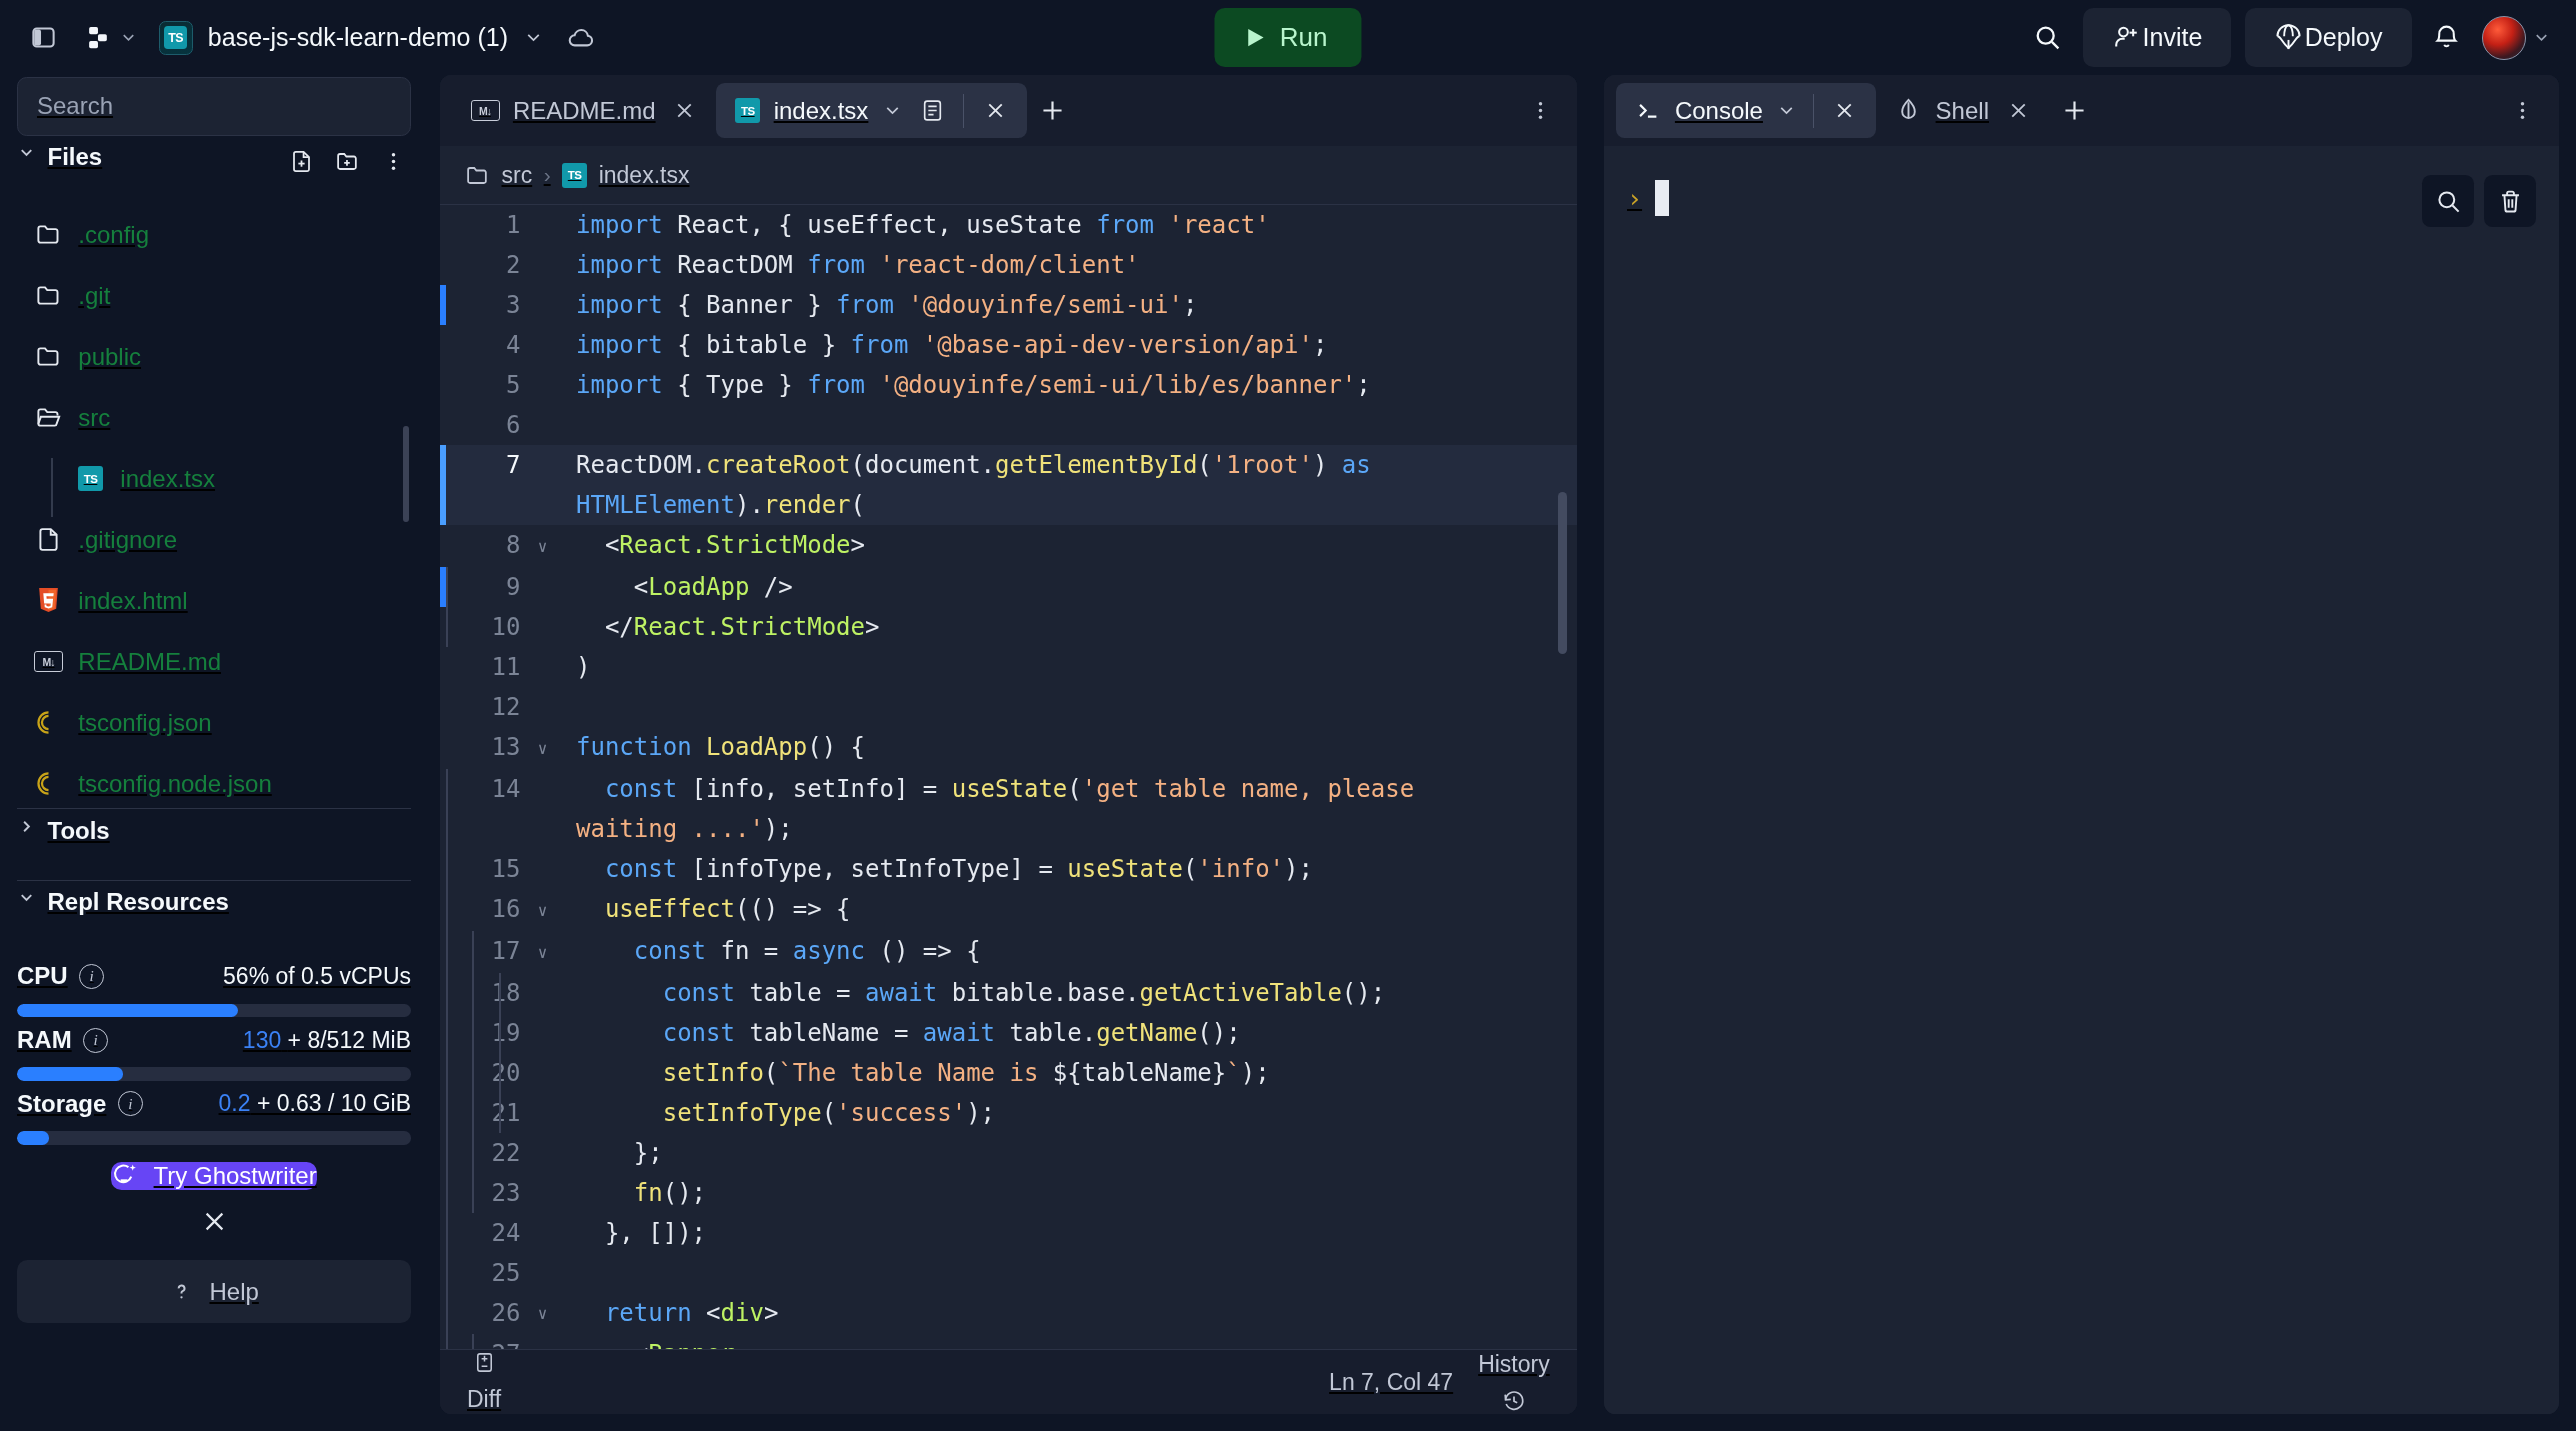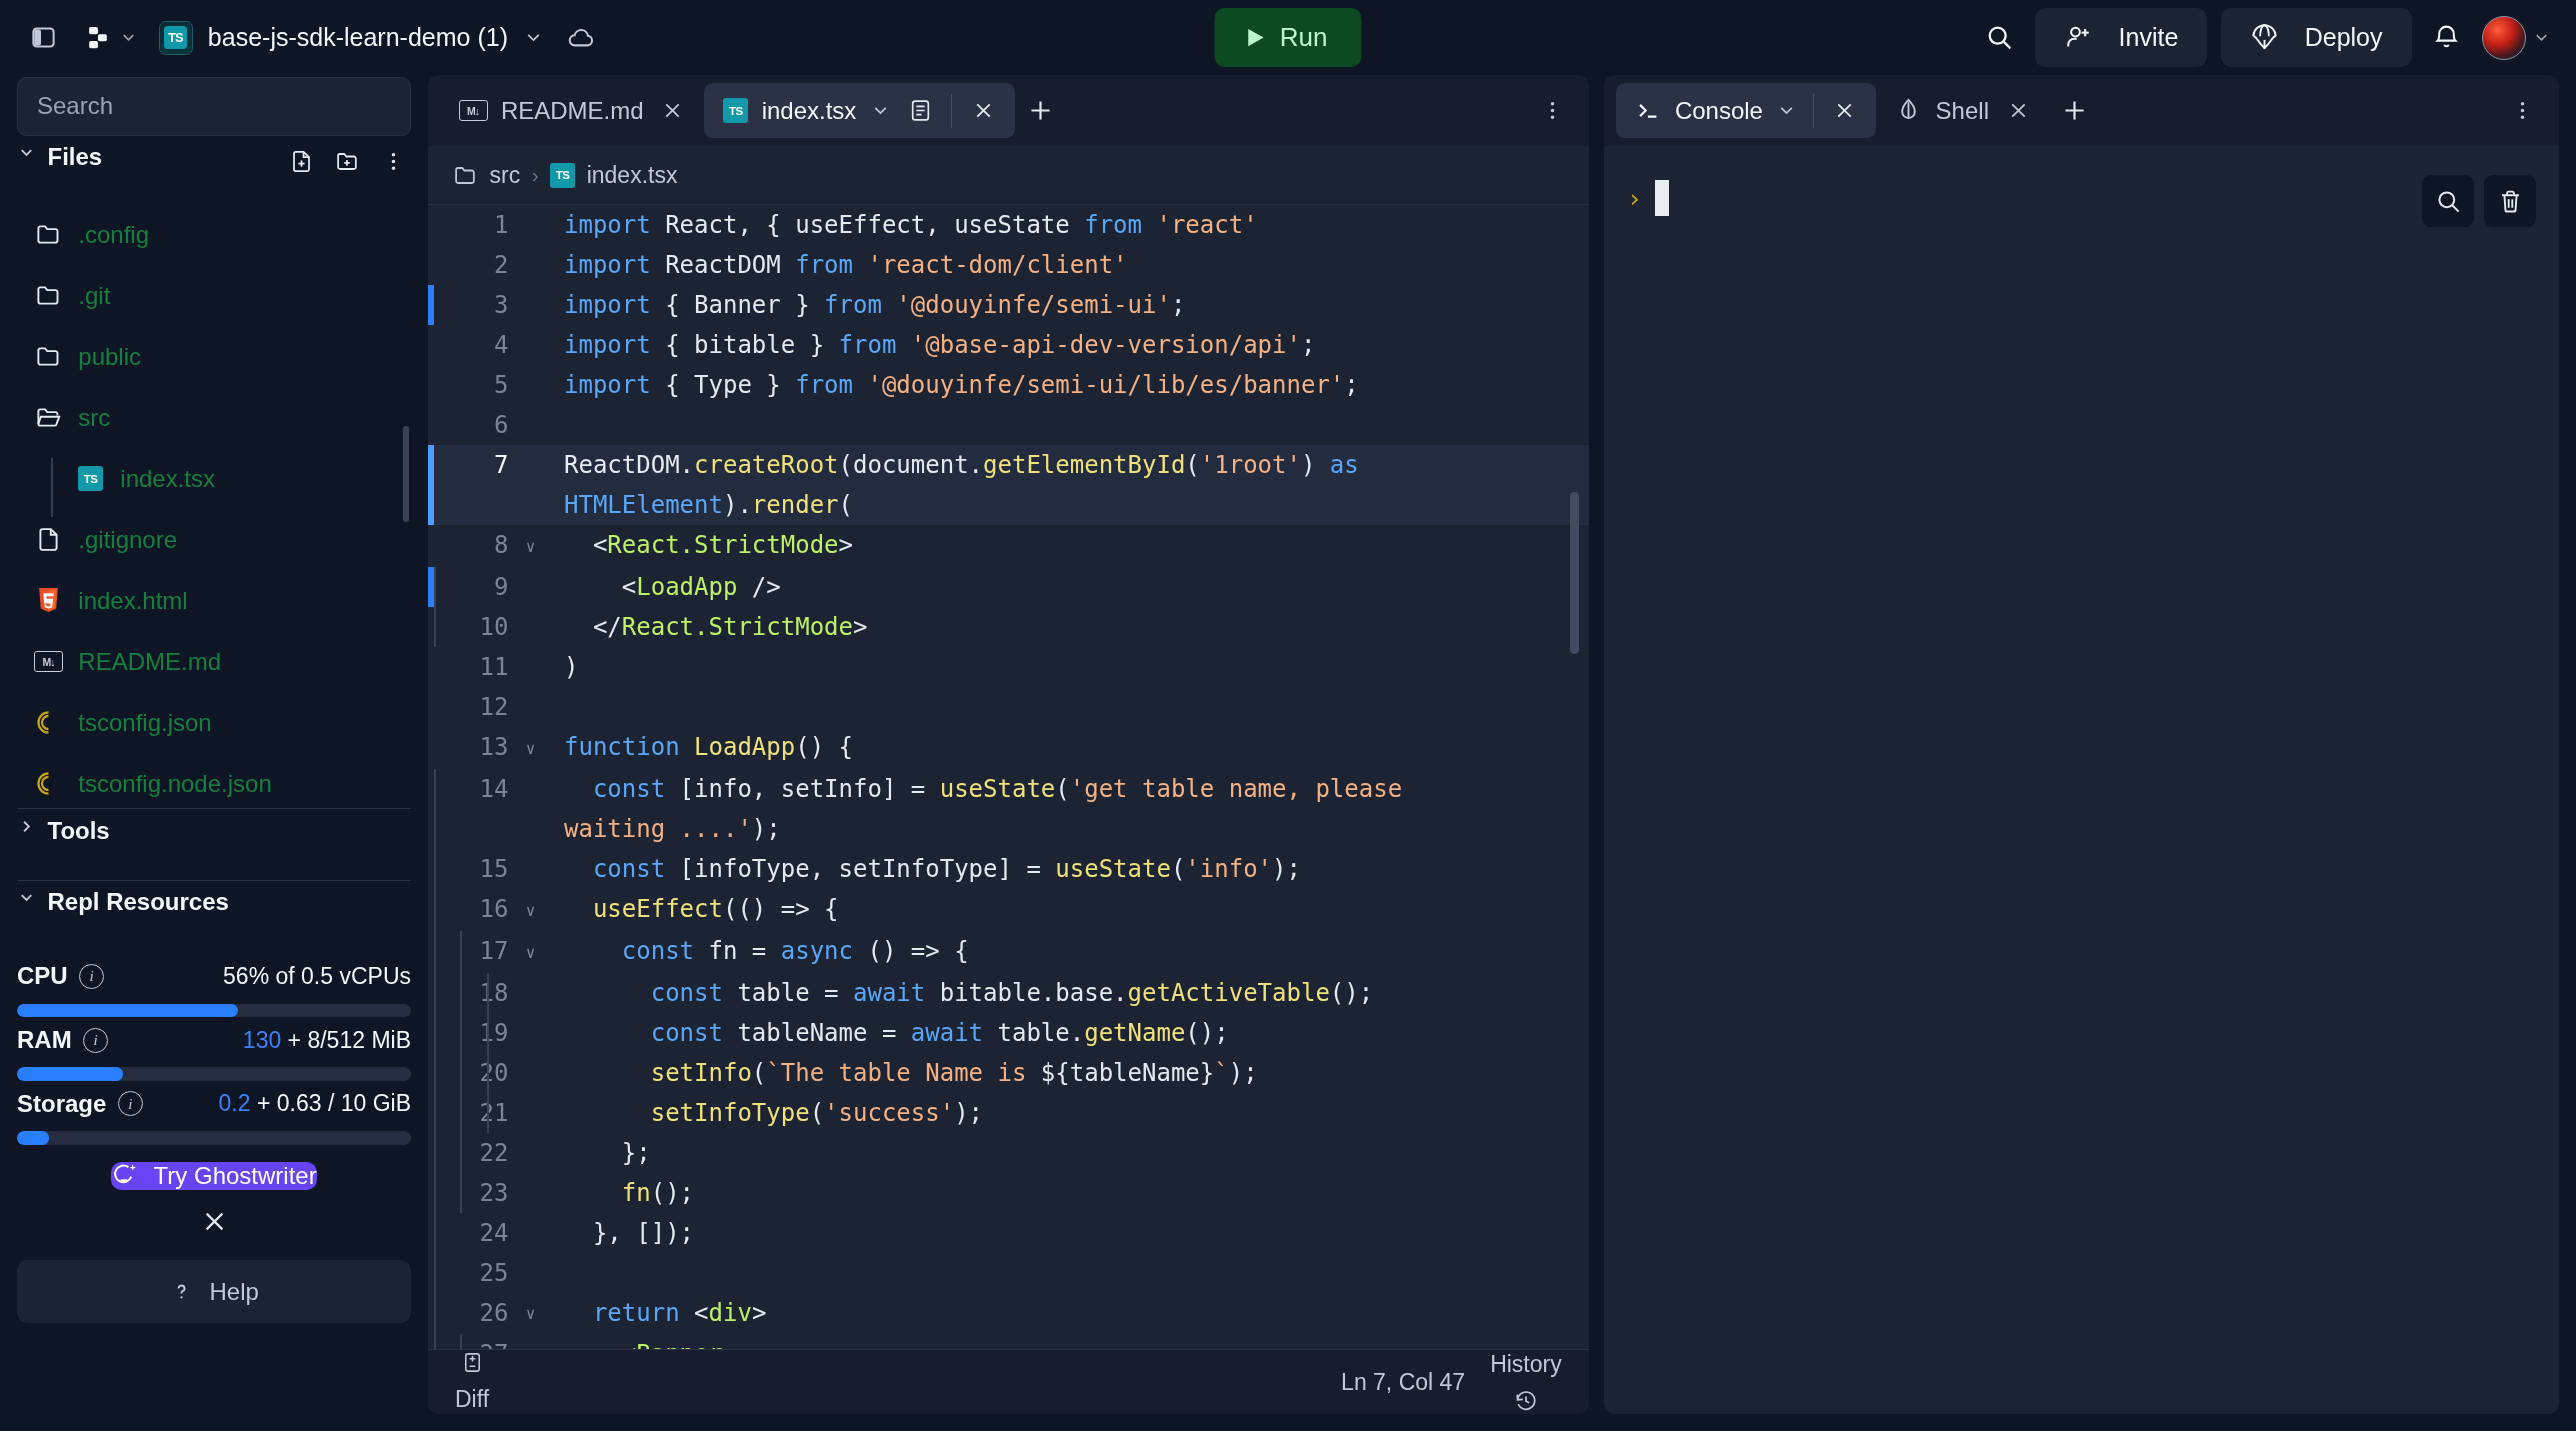--- a/index.html
+++ b/index.html
@@ -54,32 +54,32 @@
     padding: 0 34px 0 29px; cursor: pointer;
     font-size: 26px; font-weight: 400;
     border: none;
   }
   .tb-right {
     margin-left: auto; display:flex; align-items:center; gap: 13.4px;
   }
   .pill-btn {
     background: #1c2333; color: #f5f9fc;
     height: 59px; border-radius: 10.5px;
-    display: flex; align-items: center; gap: 26px;
+    display: flex; align-items: center; gap: 2px;
     padding: 0 29px; cursor: pointer;
     font-size: 25px; border: none;
   }
   .avatar {
     width: 44px; height: 44px; border-radius: 50%;
     background: radial-gradient(circle at 35% 30%, #ff5b3a 0%, #c42015 38%, #3b1820 70%, #24303f 100%);
     border: 1.9px solid #8b93a8;
   }
 
   
-  .workspace { flex: 1; display: flex; min-height: 0; padding: 0 17px 17px 0; gap: 0; }
+  .workspace { flex: 1; display: flex; min-height: 0; padding: 0 17px 17px 0; gap: 12px; text-decoration: underline; }
 
   
   .sidebar {
     width: 428px; min-width: 428px;
     background: #0e1525;
     display: flex; flex-direction: column;
     padding: 0 17px 0 17px;
     position: relative;
   }
   .search-box {

